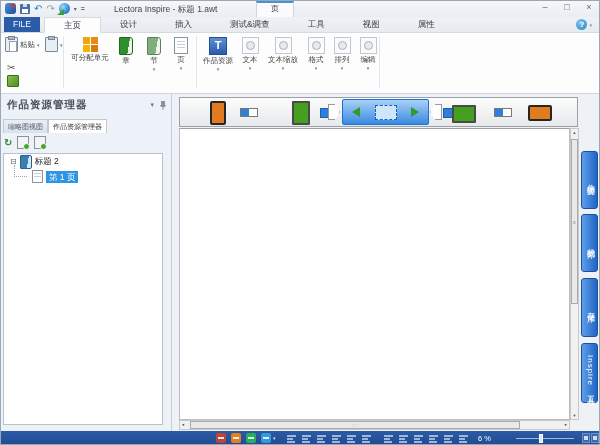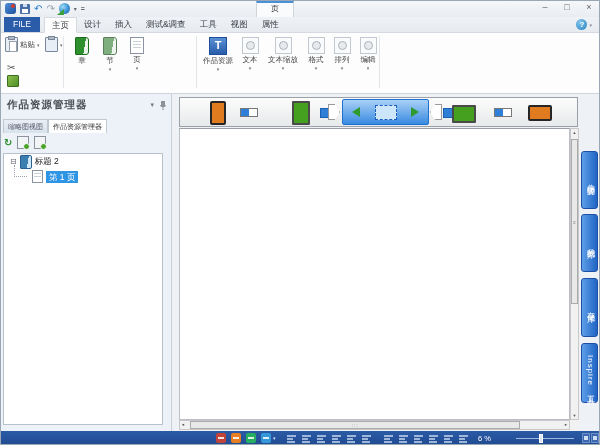--- a/index.html
+++ b/index.html
@@ -31,21 +31,21 @@
   .title{position:absolute;left:113px;top:3px;font-size:8.5px;color:#444;}
   .ctx-tab{position:absolute;left:255px;top:0;width:36px;height:14px;background:#fafbfd;
     border:1px solid #d0d5da;border-top:2px solid #4a90d9;border-bottom:none;
     font-size:8px;color:#333;text-align:center;line-height:12px;}
   .winbtns{position:absolute;right:6px;top:1px;display:flex;gap:10px;}
   .winbtns span{font-size:9px;color:#666;width:12px;text-align:center;cursor:default;}
   
   .tabrow{position:absolute;left:0;top:16px;width:600px;height:16px;
     background:linear-gradient(#eef1f5,#e7ebef);border-bottom:1px solid #d5dae0;box-sizing:border-box;
     display:flex;align-items:stretch;}
-  .tab{font-size:8.5px;color:#3a3f45;padding:0 7px;line-height:15px;white-space:nowrap;}
+  .tab{font-size:8.5px;color:#3a3f45;padding:0 19px;line-height:15px;white-space:nowrap;}
   .tab.file{background:#2a5caa;color:#fff;margin-left:3px;margin-right:4px;padding:0 9px;}
   .tab.sel{background:#fdfdfe;border:1px solid #d5dae0;border-bottom:1px solid #fdfdfe;margin-bottom:-1px;z-index:2;}
   
   .ribbon{position:absolute;left:0;top:32px;width:600px;height:61px;background:#fdfdfe;
     border-bottom:1px solid #cfd5db;box-sizing:border-box;}
   .rsep{position:absolute;top:3px;height:52px;width:1px;background:#e2e6ea;}
   .glabel{position:absolute;bottom:1px;left:0;right:0;text-align:center;font-size:7px;color:#8a8f96;}
   .group{position:absolute;top:0;height:72px;}
   .gbtn{display:flex;flex-direction:column;align-items:center;justify-content:flex-start;gap:1px;
     padding-top:4px;font-size:7.5px;color:#444;text-align:center;}
@@ -175,20 +175,21 @@
 <div class="titlebar">
   <div class="qat">
     <span class="icon-logo"></span>
     <span class="icon-floppy"></span>
     <span class="glyph undo">↶</span>
     <span class="glyph redo">↷</span>
     <span class="icon-globe small"></span>
     <span class="caret">▾</span>
     <span class="overflow">=</span>
   </div>
+  <span class="title">Lectora Inspire - 标题 1.awt</span>
   <div class="ctx-tab">页</div>
   <div class="winbtns">
     <span>–</span>
     <span>□</span>
     <span>×</span>
   </div>
 </div>
 
 <div class="tabrow">
   <div class="tab file">FILE</div>
@@ -218,20 +219,29 @@
     </div>
     <div style="position:absolute;left:6px;top:42px;">
       <span class="icon-fpaint" style="display:block;"></span>
     </div>
     <div class="glabel">剪贴板</div>
   </div>
   <div class="rsep" style="left:62px;"></div>
 
   <div class="group" style="left:63px;width:132px;">
     <div style="position:absolute;left:4px;top:0;display:flex;">
+      <div class="gbtn" style="width:44px;">
+        <span class="icon-grid4">
+            <span></span>
+            <span></span>
+            <span></span>
+            <span></span>
+          </span>
+        <span class="lbl">可分配单元</span>
+      </div>
       <div class="gbtn" style="width:28px;">
         <span class="icon-book"></span>
         <span class="lbl">章</span>
       </div>
       <div class="gbtn" style="width:28px;">
         <span class="icon-book section"></span>
         <span class="lbl">节</span>
         <span class="caret">▾</span>
       </div>
       <div class="gbtn" style="width:26px;">

